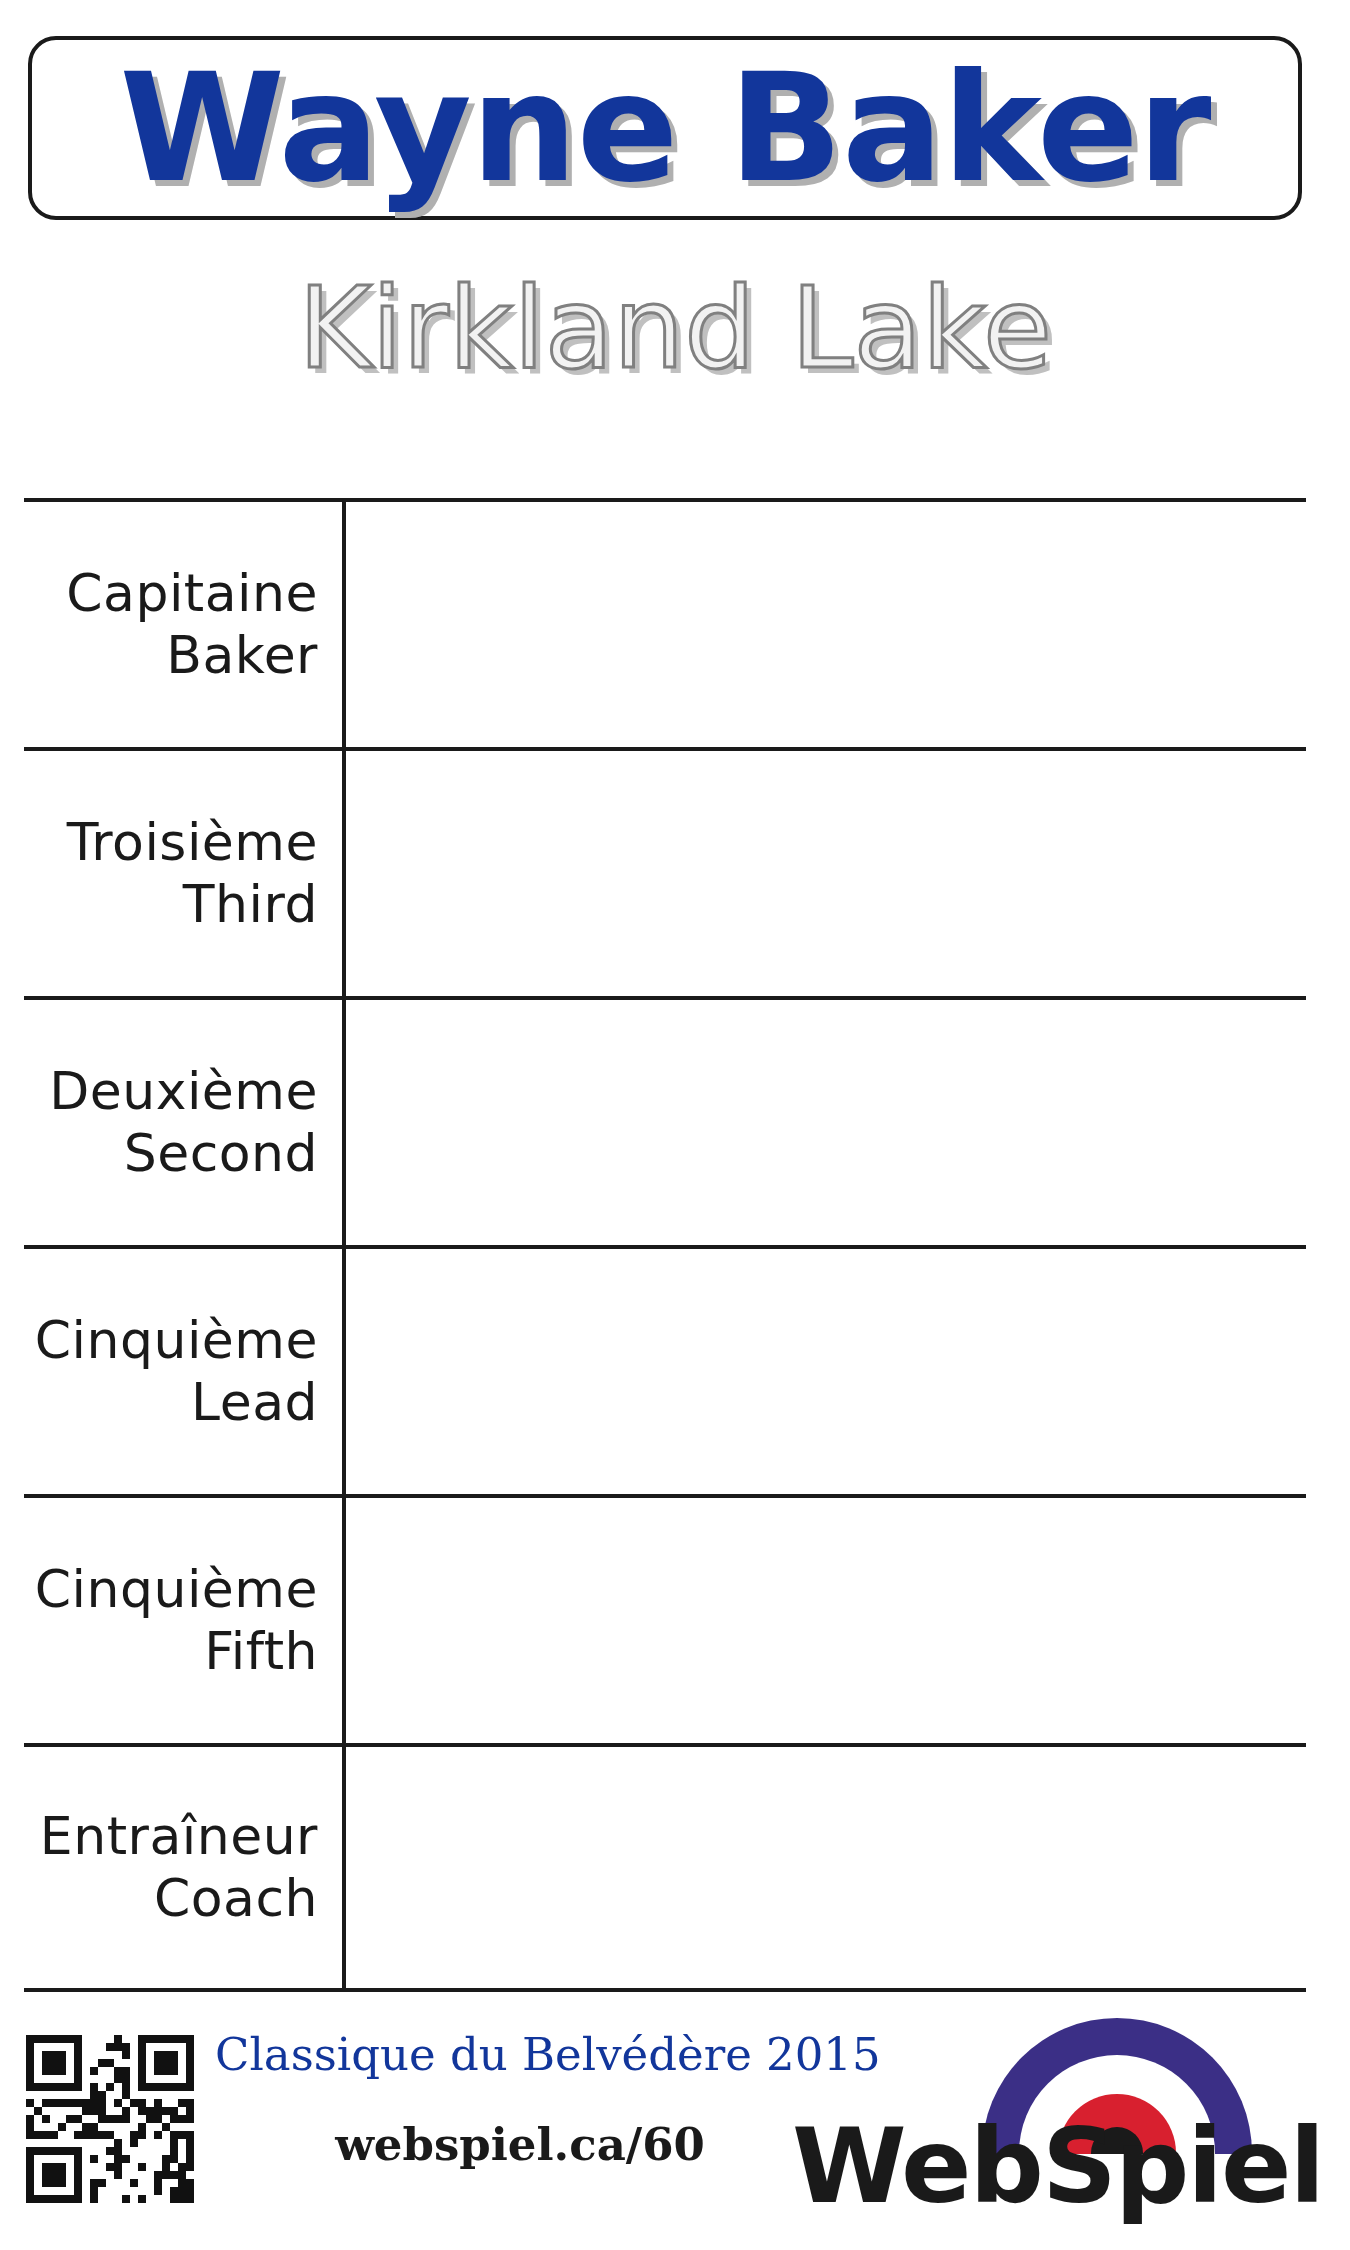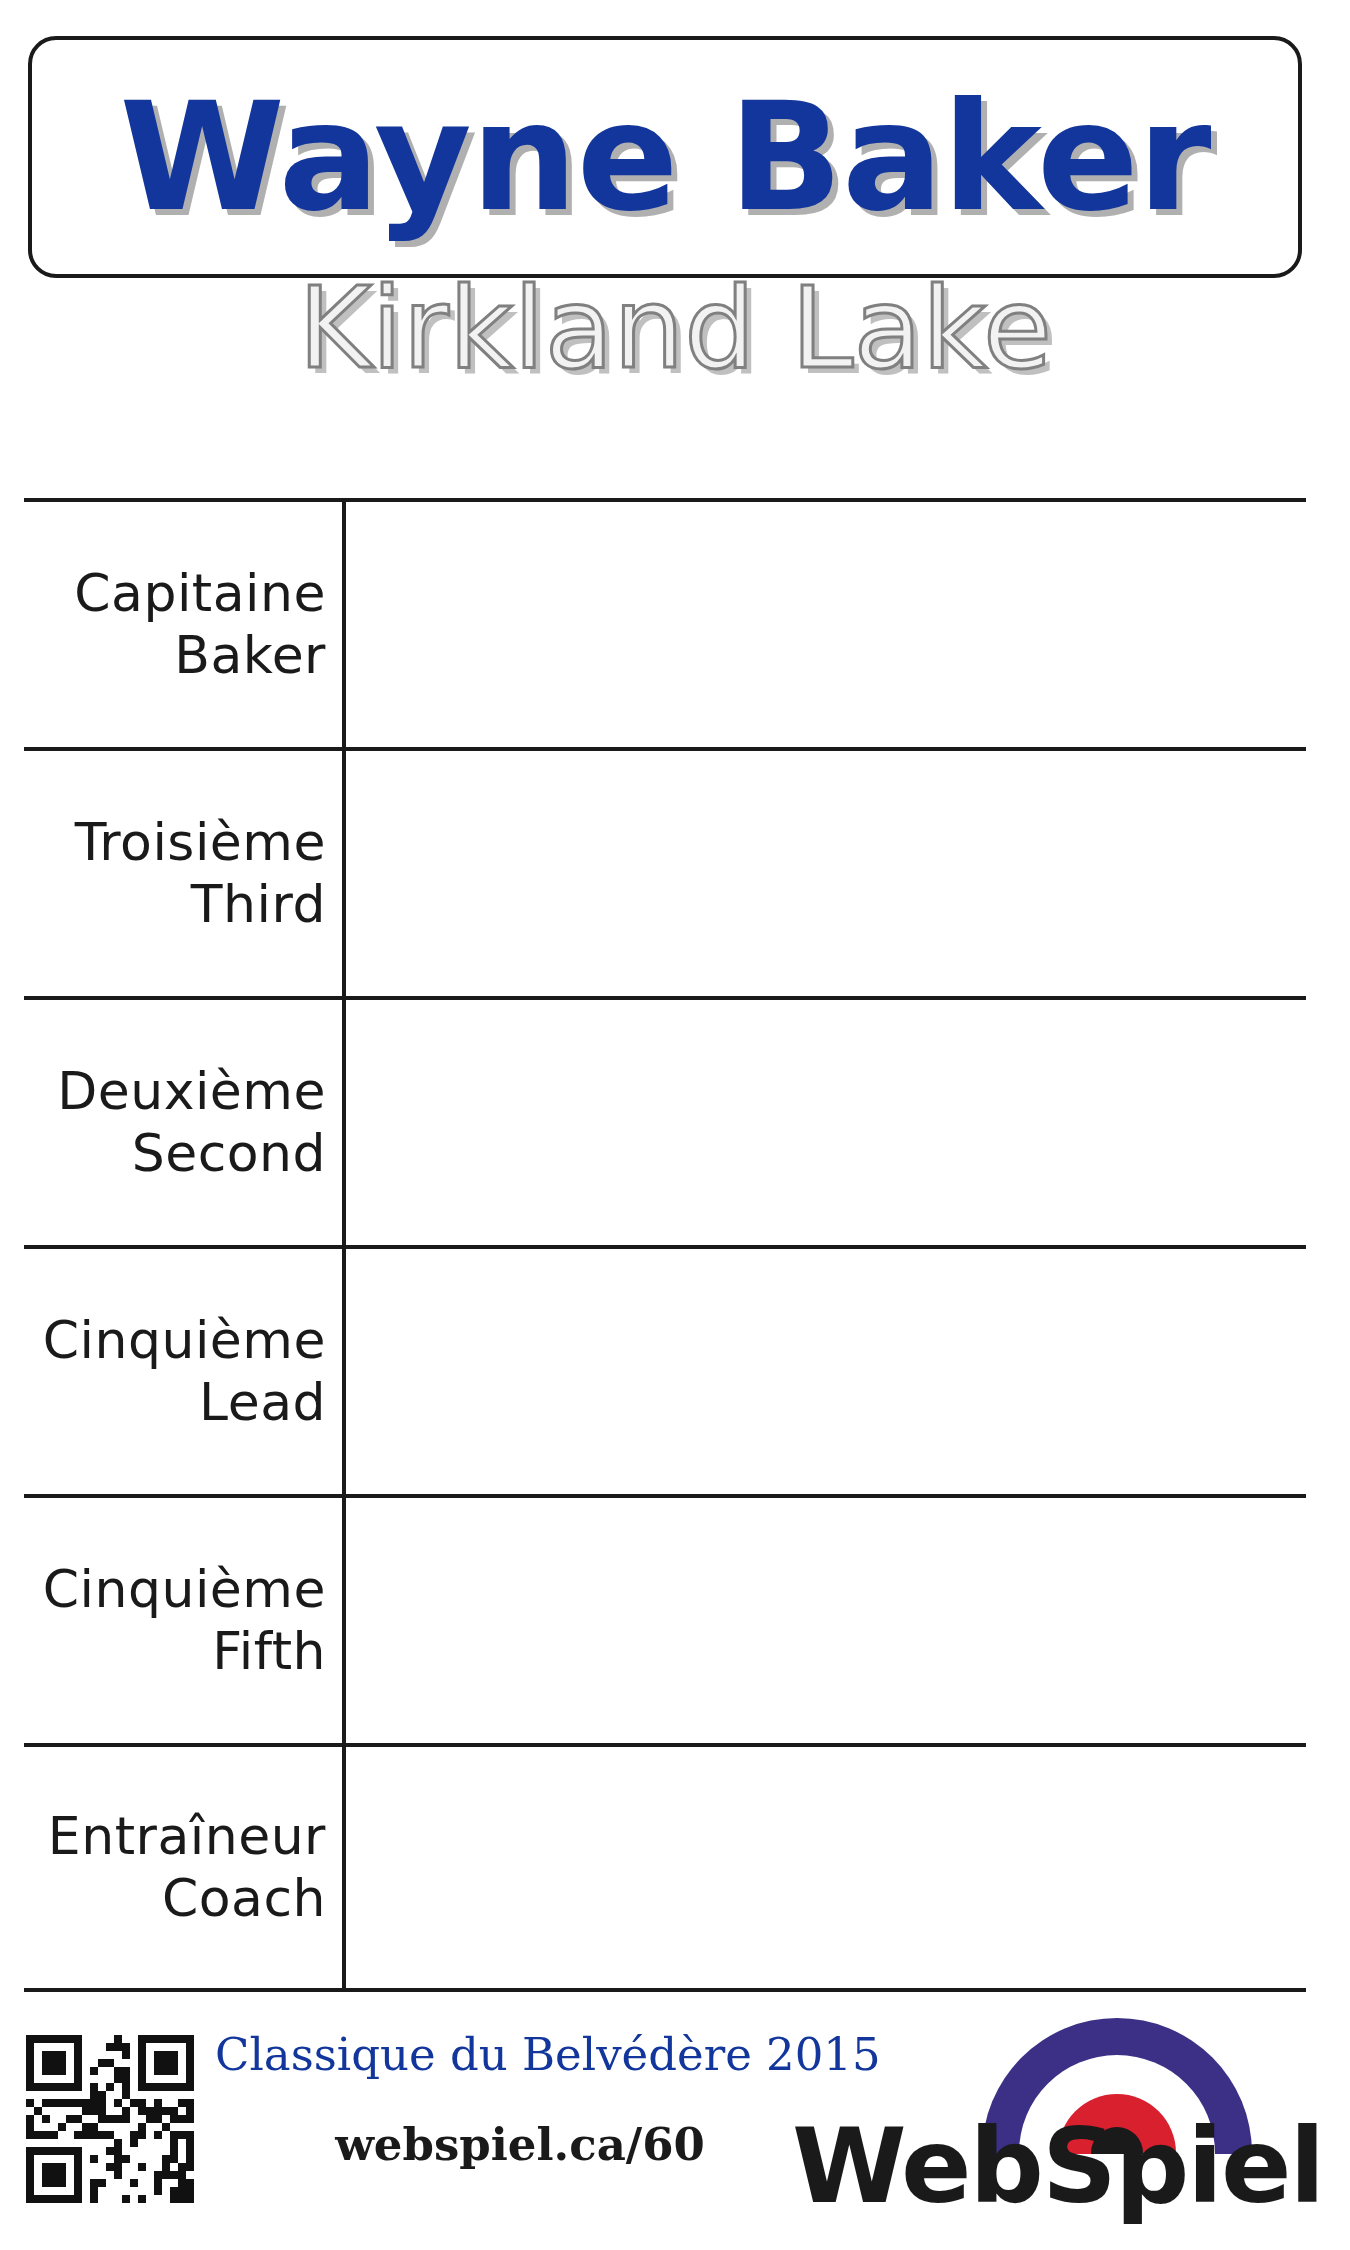--- a/index.html
+++ b/index.html
@@ -21,21 +21,21 @@
     width: 1350px;
     height: 2250px;
   }
 
   
   .name-box {
     position: absolute;
     left: 28px;
     top: 36px;
     width: 1274px;
-    height: 242px;
+    height: 184px;
     border: 4px solid #1a1a1a;
     border-radius: 28px;
     box-sizing: border-box;
     display: flex;
     align-items: center;
     justify-content: center;
   }
   .name-text {
     font-family: "DejaVu Sans", sans-serif;
     font-weight: bold;
@@ -79,21 +79,21 @@
   .row:last-child {
     border-bottom: 4px solid #1a1a1a;
   }
   .row .labels {
     position: absolute;
     left: 0;
     top: 0;
     width: 318px;
     height: 100%;
     box-sizing: border-box;
-    padding-right: 16px;
+    padding-right: 24px;
     display: flex;
     flex-direction: column;
     justify-content: center;
     align-items: flex-end;
     text-align: right;
   }
   .divider {
     position: absolute;
     left: 318px;
     top: 0;

